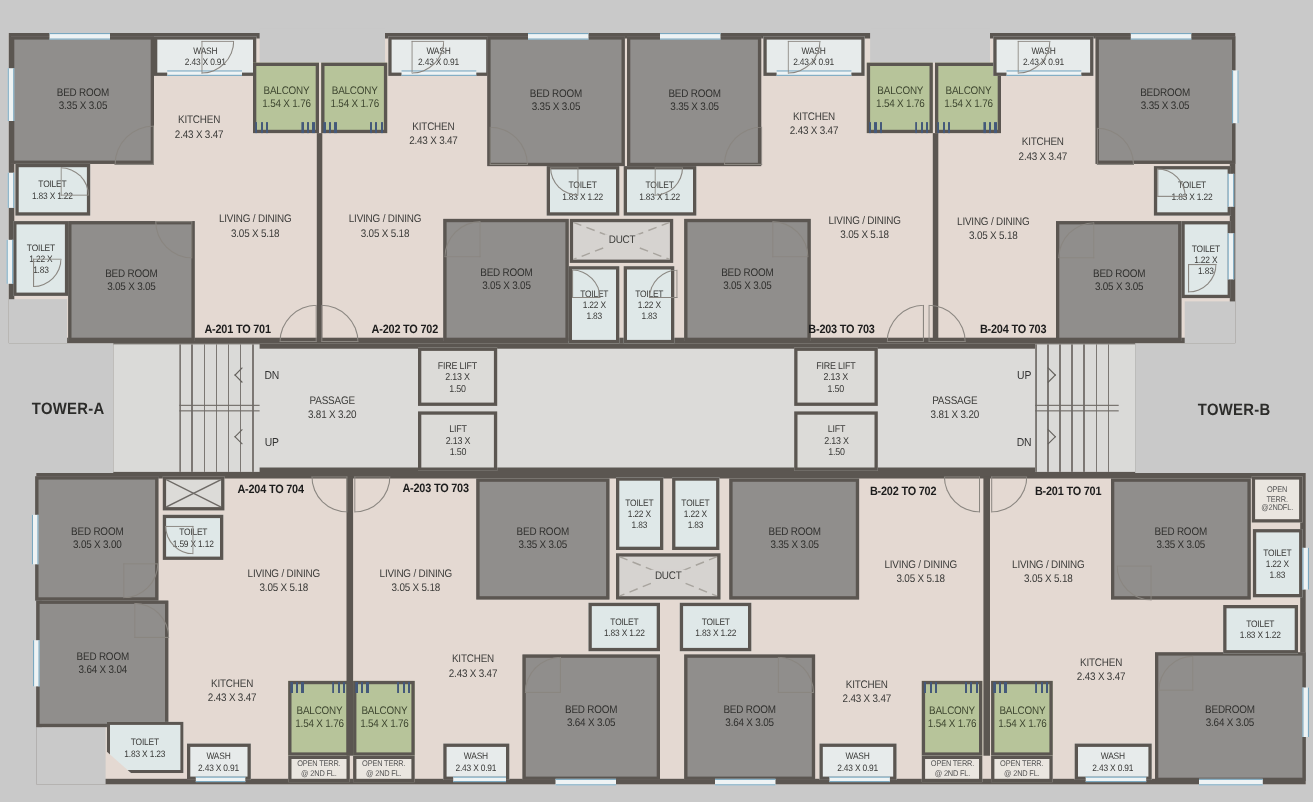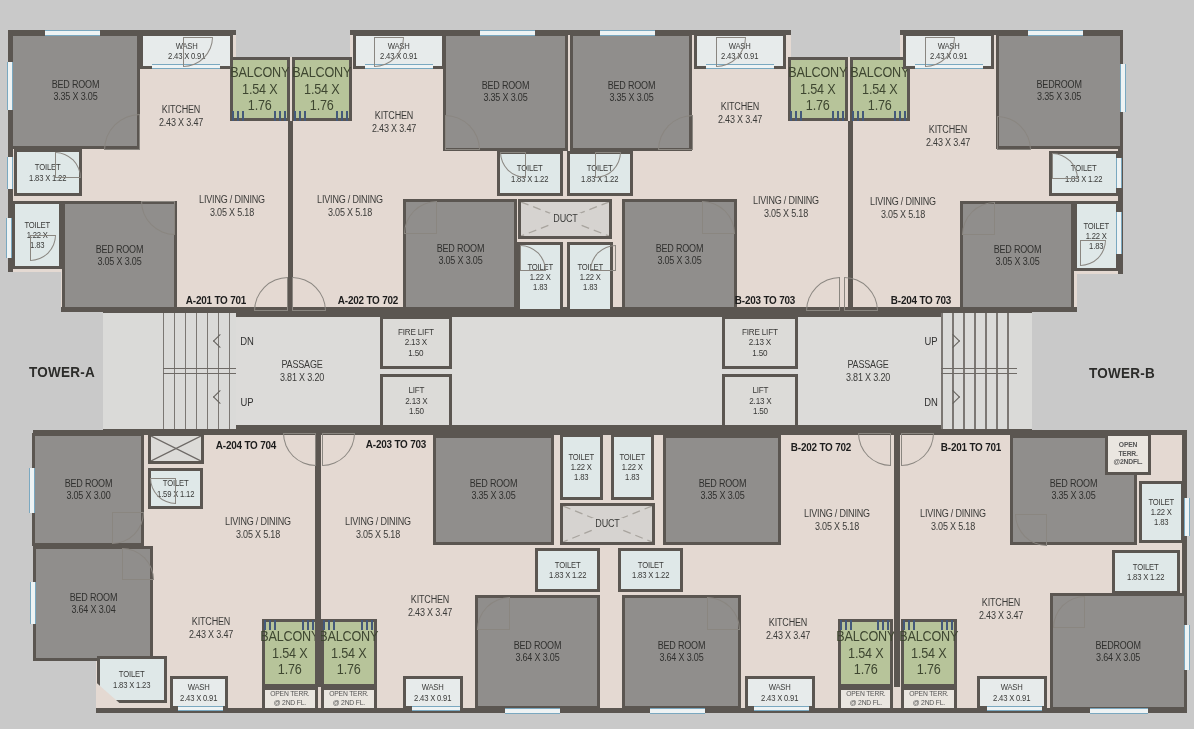--- a/index.html
+++ b/index.html
@@ -16,21 +16,21 @@
   .chev.l{transform:rotate(45deg);}
   .chev.r{transform:rotate(225deg);}
   .room{position:absolute;box-sizing:border-box;border:3px solid var(--wall);
         display:flex;align-items:center;justify-content:center;text-align:center;
         color:#3a3a38;z-index:4;}
   .rlines{transform:scaleX(.9);line-height:1.18;position:relative;z-index:2;letter-spacing:-.2px;}
   .rlines span{display:block;}
   .t-bedroom{background:var(--bedroom);color:#30302e;font-size:10px;}
   .t-toilet{background:var(--toilet);font-size:8.5px;}
   .t-wash{background:var(--wash);font-size:8.5px;}
-  .t-balcony{background:var(--balcony);color:#3e4630;font-size:14px;}
+  .t-balcony{background:var(--balcony);color:#3e4630;font-size:10px;}
   .t-duct{background:var(--duct);font-size:10px;}
   .t-duct .rlines,.t-ots .rlines{background:inherit;padding:0 4px;}
   .t-duct .rlines{background:var(--duct);}
   .t-ots .rlines{background:var(--ots);}
   .t-lift{background:var(--lift);font-size:9px;}
   .t-ots{background:var(--ots);font-size:10.5px;}
   .t-terr{background:var(--terr);font-size:7.5px;color:#555;}
   .t-xbox{background:var(--lift);}
   svg.deco{position:absolute;left:0;top:0;width:100%;height:100%;z-index:1;}
   .wallseg{position:absolute;background:var(--wall);z-index:5;}
@@ -426,21 +426,21 @@
         <span>BEDROOM</span>
         <span>3.64 X 3.05</span>
       </div>
     </div>
     <div class="room t-bedroom" style="left: 1010px; top: 435px; width: 127px; height: 110px;">
       <div class="rlines">
         <span>BED ROOM</span>
         <span>3.35 X 3.05</span>
       </div>
     </div>
-    <div class="room t-terr" style="left: 1105px; top: 433px; width: 46px; height: 42px; font-weight: bold;">
+    <div class="room t-terr" style="left: 1138px; top: 433px; width: 46px; height: 42px;">
       <div class="rlines">
         <span>OPEN</span>
         <span>TERR.</span>
         <span>@2NDFL.</span>
       </div>
     </div>
     <div class="room t-toilet" style="left: 1139px; top: 481px; width: 45px; height: 62px;">
       <div class="rlines">
         <span>TOILET</span>
         <span>1.22 X</span>

